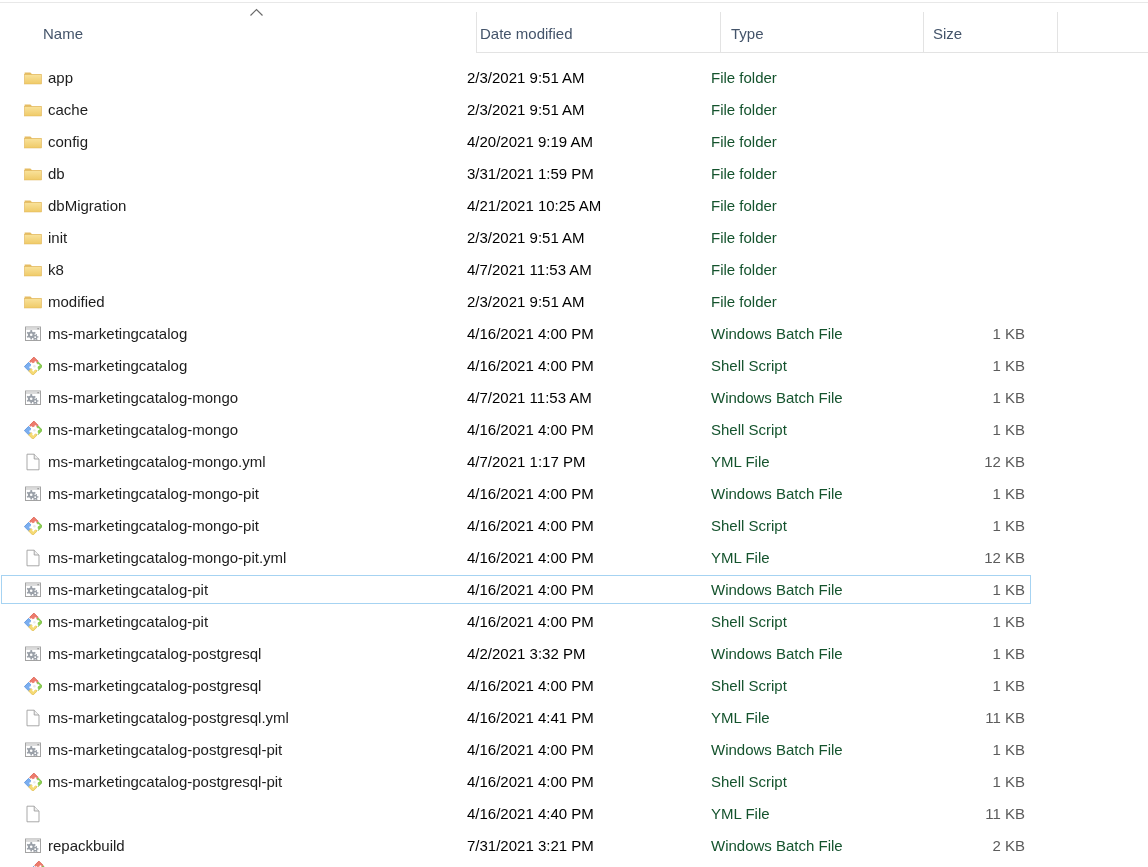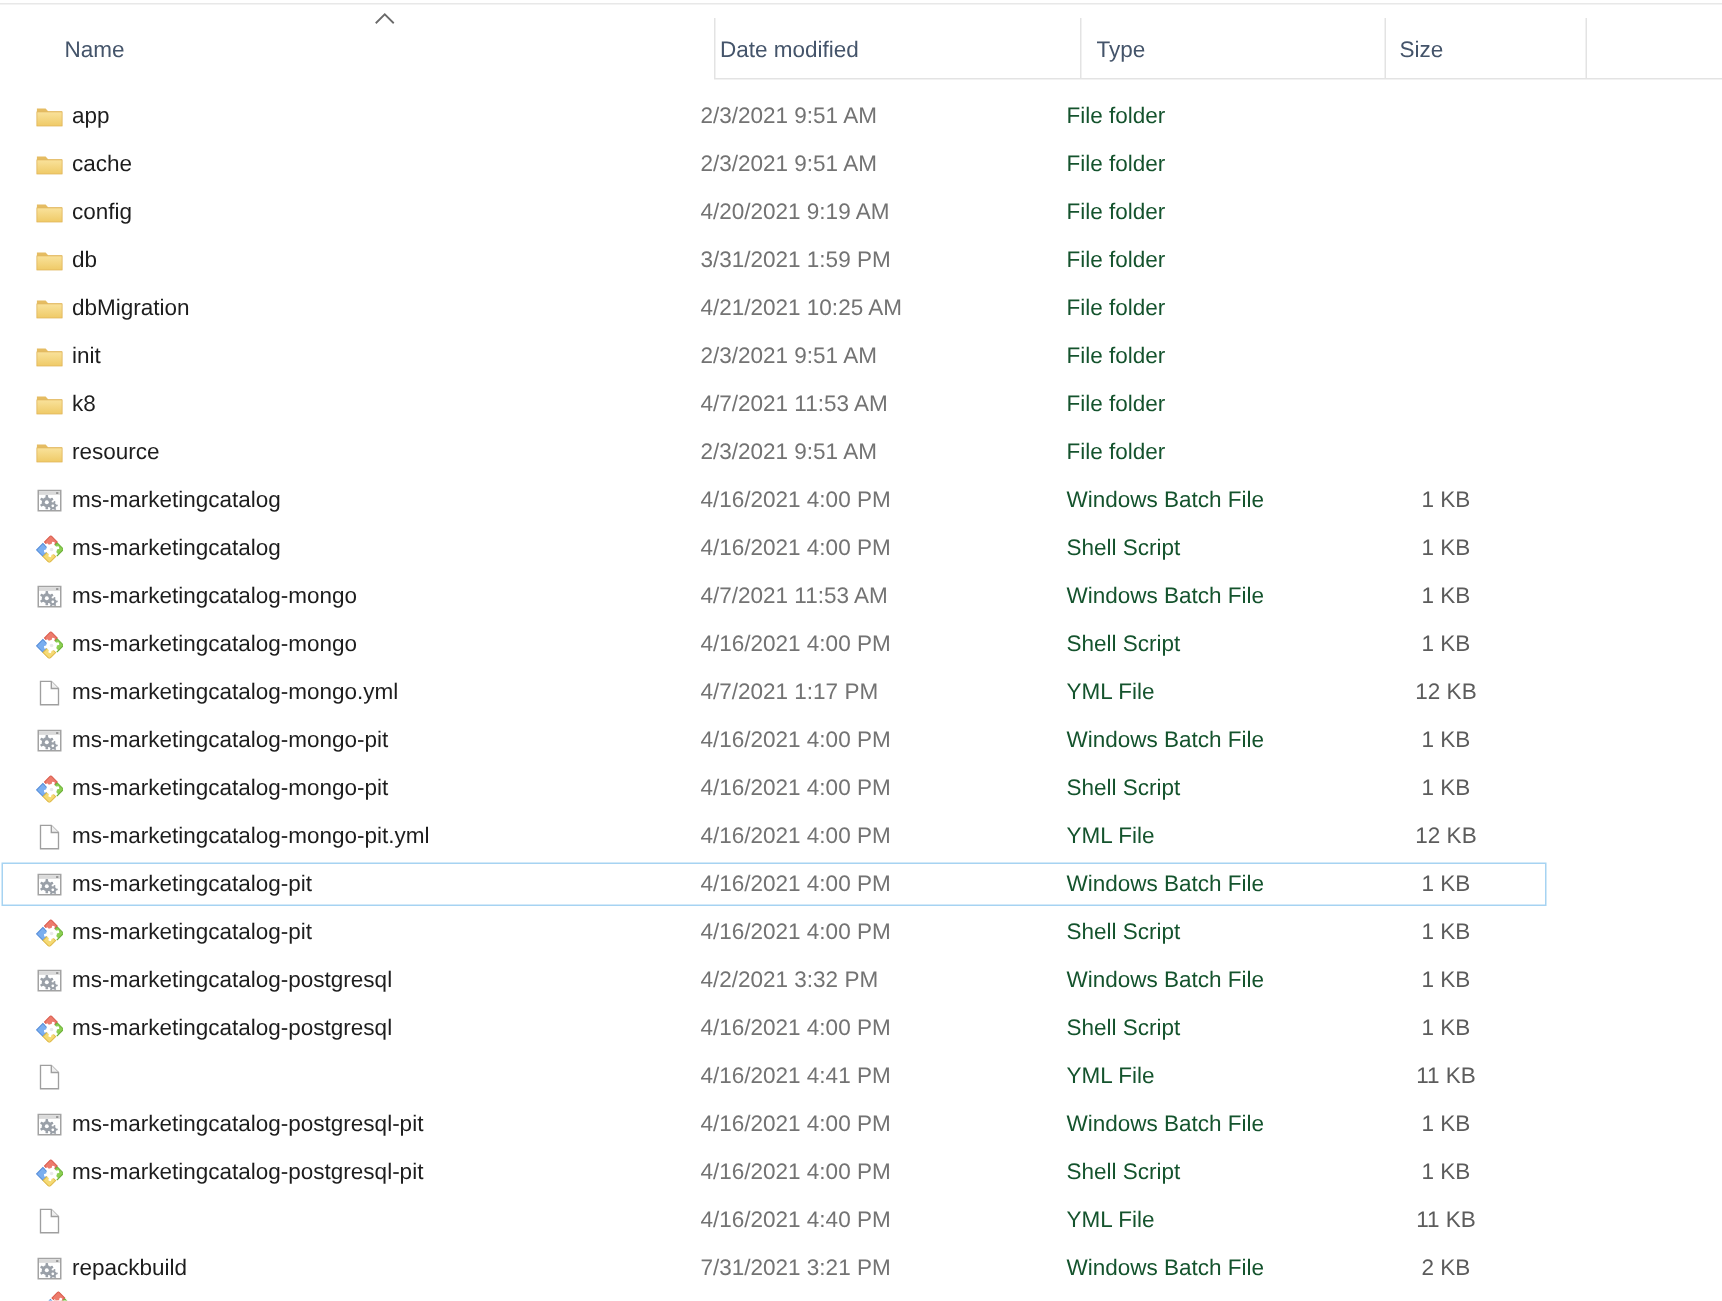--- a/index.html
+++ b/index.html
@@ -23,23 +23,23 @@
   .sep-1{left:456px;} .sep-2{left:700px;} .sep-3{left:903px;} .sep-4{left:1037px;}
   .h-sep{position:absolute;top:49px;left:456px;width:692px;height:1px;background:#e3e3e3;}
   .sort-chevron{position:absolute;left:229px;top:5px;width:15px;height:9px;}
   
   .rows{position:absolute;left:0;top:62px;width:1148px;}
   .row{position:relative;width:1148px;height:32px;}
   .row .cell{position:absolute;top:6px;font-size:15px;line-height:20px;white-space:nowrap;}
   .row .icon-box{position:absolute;left:23px;top:6px;width:20px;height:20px;display:flex;align-items:center;justify-content:center;}
   .row .icon-box svg{display:block;}
   .row .name{left:48px;color:#1d1d1d;}
-  .row .date{left:467px;color:#737373;}
+  .row .date{left:467px;color:#000000;}
   .row .type{left:711px;color:#14532d;}
-  .row .size{left:903px;width:122px;text-align:center;color:#5c5c5c;}
+  .row .size{left:903px;width:122px;text-align:right;color:#5c5c5c;}
   .row.focused::before{
     content:"";position:absolute;left:1px;top:1px;width:1028px;height:27px;
     border:1px solid #a6d3f2;background:transparent;pointer-events:none;
   }
   .partial-icon{position:absolute;left:29px;top:861px;width:18px;height:18px;}
   svg{overflow:visible;}
 </style>
 </head>
 <body>
 
@@ -191,21 +191,21 @@
     <span class="cell type">File folder</span>
     <span class="cell size"></span>
   </div>
 
   <div class="row">
     <span class="icon-box">
       <svg class="file-icon" width="18" height="18">
           <use href="#sym-folder"></use>
         </svg>
     </span>
-    <span class="cell name">resource</span>
+    <span class="cell name">modified</span>
     <span class="cell date">2/3/2021 9:51 AM</span>
     <span class="cell type">File folder</span>
     <span class="cell size"></span>
   </div>
 
   <div class="row">
     <span class="icon-box">
       <svg class="file-icon" width="18" height="18">
           <use href="#sym-batch"></use>
         </svg>
@@ -347,20 +347,21 @@
     <span class="cell type">Shell Script</span>
     <span class="cell size">1 KB</span>
   </div>
 
   <div class="row">
     <span class="icon-box">
       <svg class="file-icon" width="18" height="18">
           <use href="#sym-yml"></use>
         </svg>
     </span>
+    <span class="cell name">ms-marketingcatalog-postgresql.yml</span>
     <span class="cell date">4/16/2021 4:41 PM</span>
     <span class="cell type">YML File</span>
     <span class="cell size">11 KB</span>
   </div>
 
   <div class="row">
     <span class="icon-box">
       <svg class="file-icon" width="18" height="18">
           <use href="#sym-batch"></use>
         </svg>

